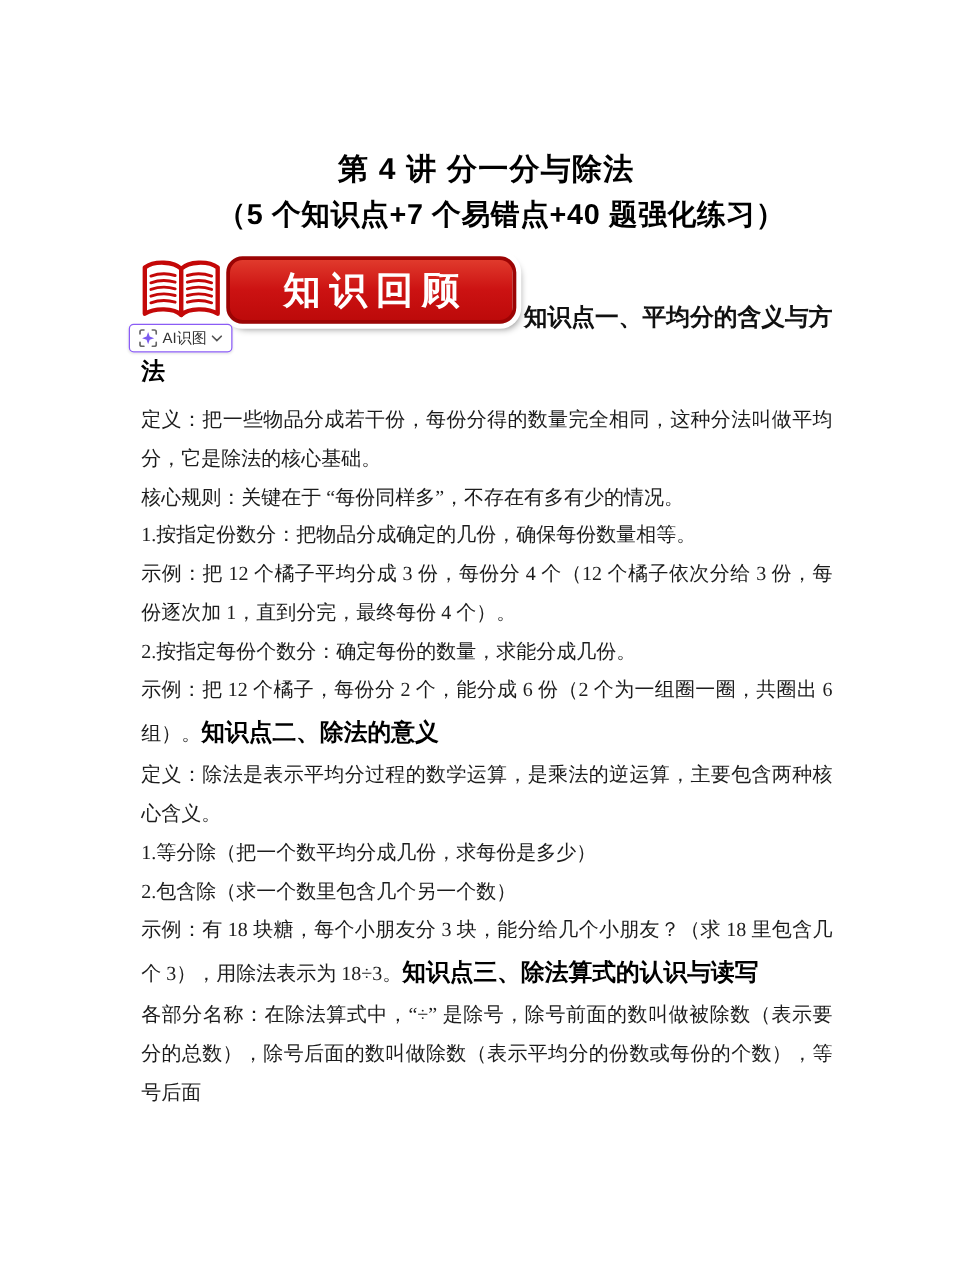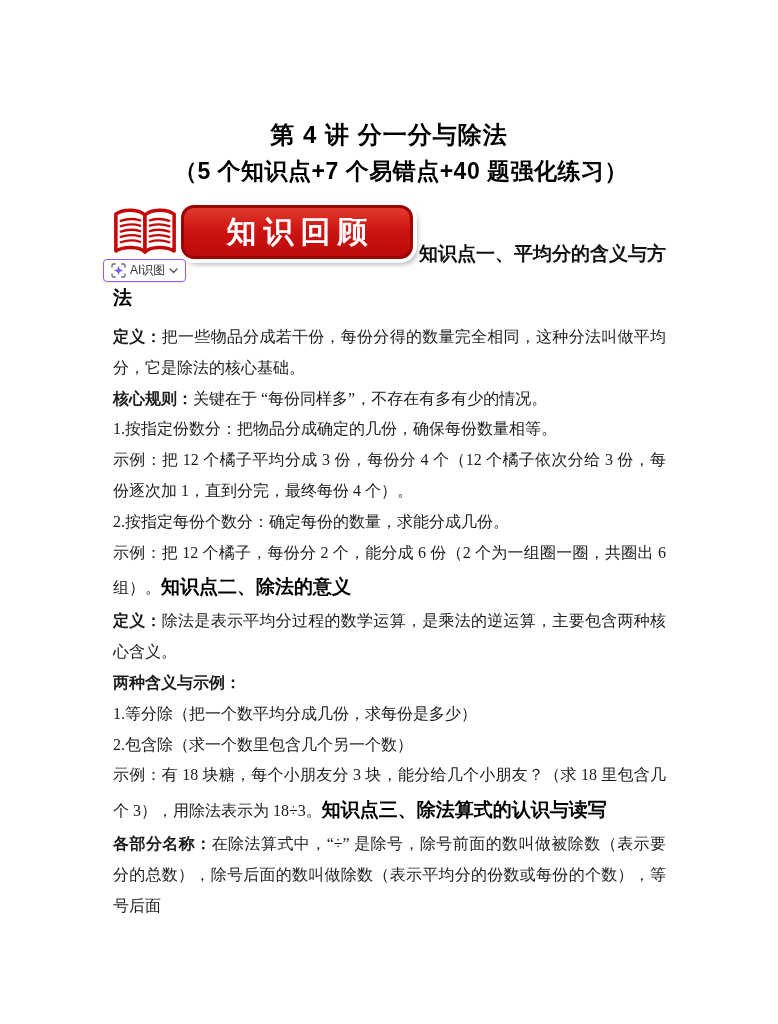--- a/index.html
+++ b/index.html
@@ -38,21 +38,21 @@
     position:absolute; left:103px; top:259px; height:23px; box-sizing:border-box;
     display:inline-flex; align-items:center; gap:4px; padding:0 7px;
     background:rgba(255,255,255,0.96); border:1px solid #8b5cf6; border-radius:4px;
     font-family:"Liberation Sans","DejaVu Sans",sans-serif; font-size:12px; color:#333;
     box-shadow:0 1px 2px rgba(0,0,0,0.10); cursor:pointer;
   }
   .ai-btn svg { display:block; }
   .body-block { position:absolute; left:113px; top:279px; width:553px; }
   .para { margin:0; font-size:16px; line-height:30.8px; text-align:justify; color:#1c1c1c; }
   .para.first { margin-bottom:5px; }
-  .run-lead { font-weight:bold; }
+  .run-lead { font-weight:normal; }
   .run-kp {
     font-weight:bold; font-size:19px; line-height:38px; color:#000;
     font-family:"Liberation Sans","DejaVu Sans",sans-serif;
   }
 </style>
 </head>
 <body>
 
 <div class="page">
 
@@ -106,20 +106,19 @@
 
   <div class="body-block">
       <p class="para first"><span class="run-kp">法</span></p>
       <p class="para"><span class="run-lead">定义：</span><span class="run-text">把一些物品分成若干份，每份分得的数量完全相同，这种分法叫做平均分，它是除法的核心基础。</span></p>
       <p class="para"><span class="run-lead">核心规则：</span><span class="run-text">关键在于 “每份同样多”，不存在有多有少的情况。</span></p>
       <p class="para"><span class="run-text">1.按指定份数分：把物品分成确定的几份，确保每份数量相等。</span></p>
       <p class="para"><span class="run-text">示例：把 12 个橘子平均分成 3 份，每份分 4 个（12 个橘子依次分给 3 份，每份逐次加 1，直到分完，最终每份 4 个）。</span></p>
       <p class="para"><span class="run-text">2.按指定每份个数分：确定每份的数量，求能分成几份。</span></p>
       <p class="para"><span class="run-text">示例：把 12 个橘子，每份分 2 个，能分成 6 份（2 个为一组圈一圈，共圈出 6 组）。</span><span class="run-kp">知识点二、除法的意义</span></p>
       <p class="para"><span class="run-lead">定义：</span><span class="run-text">除法是表示平均分过程的数学运算，是乘法的逆运算，主要包含两种核心含义。</span></p>
-      <p class="para"><span class="run-lead">两种含义与示例：</span></p>
       <p class="para"><span class="run-text">1.等分除（把一个数平均分成几份，求每份是多少）</span></p>
       <p class="para"><span class="run-text">2.包含除（求一个数里包含几个另一个数）</span></p>
       <p class="para"><span class="run-text">示例：有 18 块糖，每个小朋友分 3 块，能分给几个小朋友？（求 18 里包含几个 3），用除法表示为 18÷3。</span><span class="run-kp">知识点三、除法算式的认识与读写</span></p>
       <p class="para"><span class="run-lead">各部分名称：</span><span class="run-text">在除法算式中，“÷” 是除号，除号前面的数叫做被除数（表示要分的总数），除号后面的数叫做除数（表示平均分的份数或每份的个数），等号后面</span></p>
     </div>
 
 </div>
 
 </body></html>

